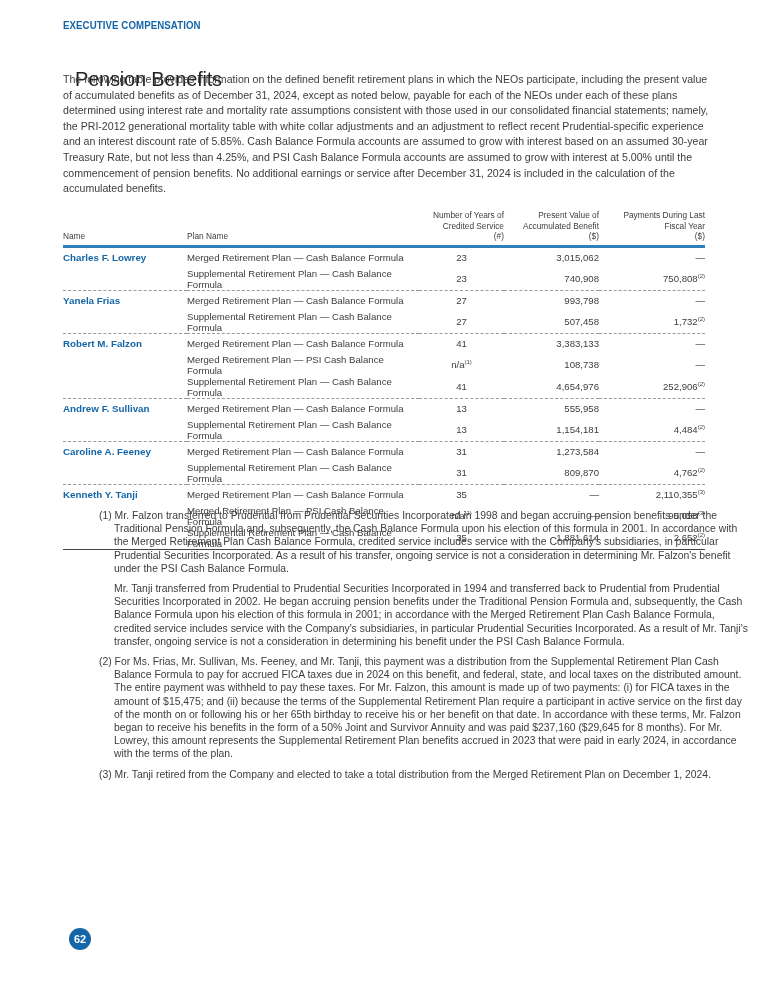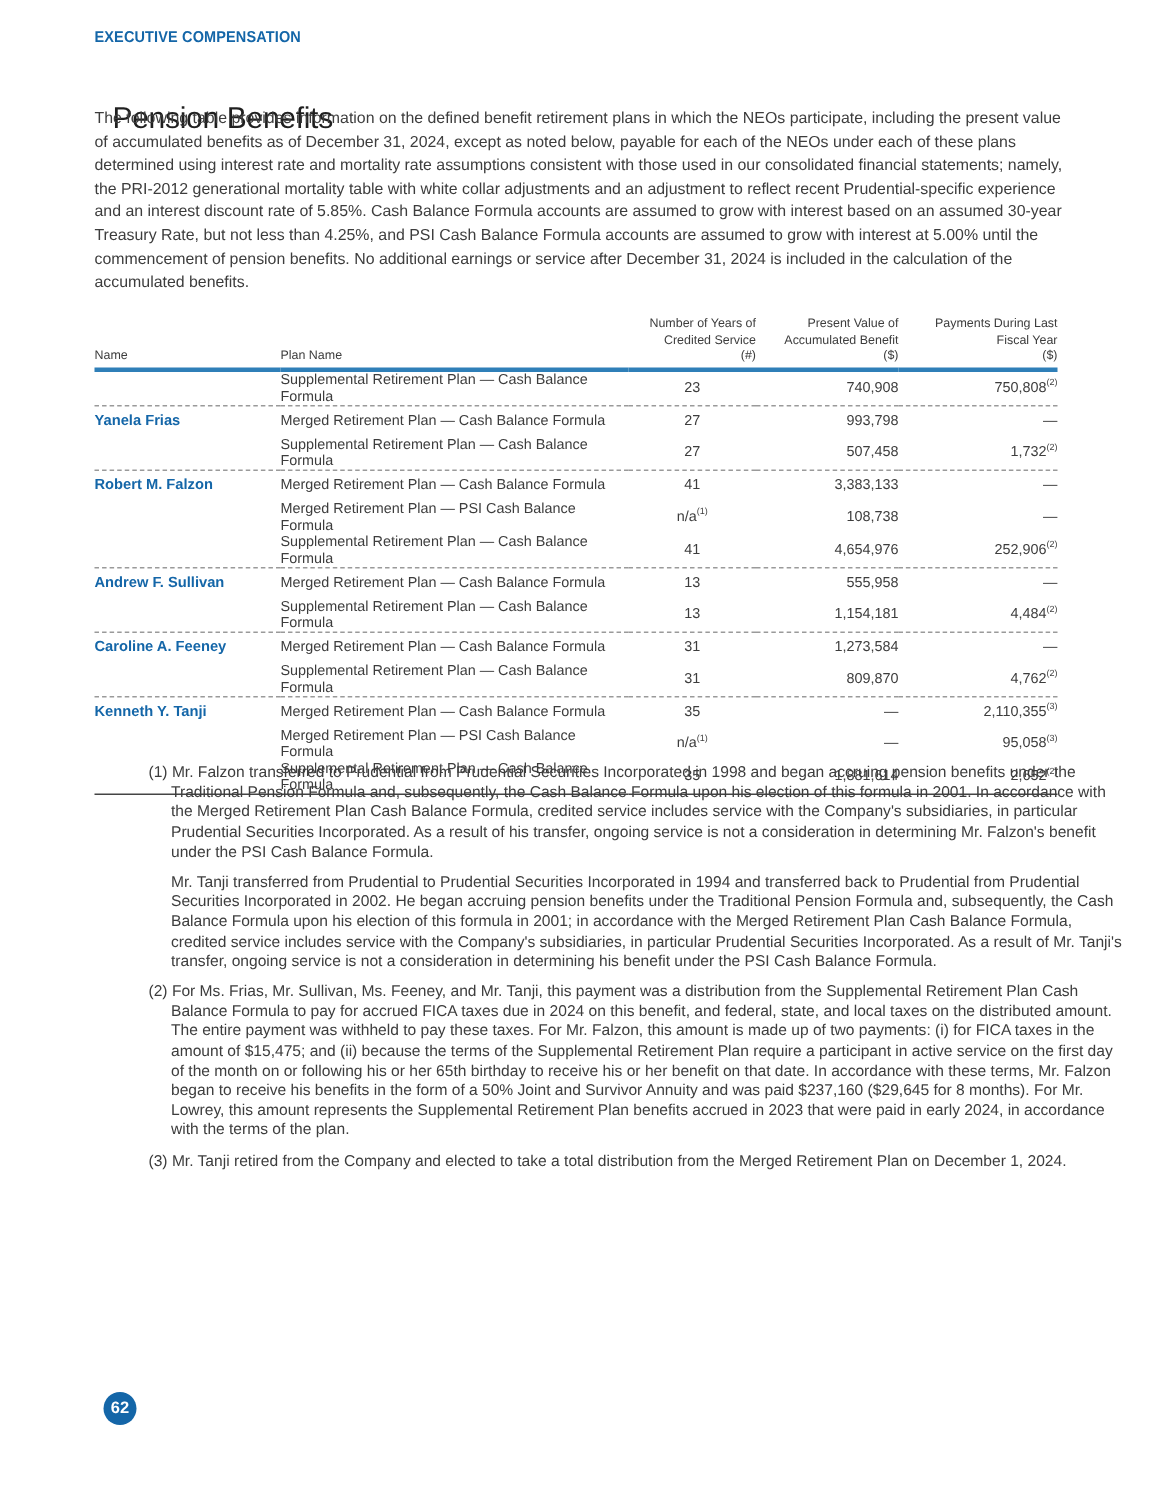--- a/index.html
+++ b/index.html
@@ -53,20 +53,27 @@
         <span>($)</span>
       </th>
       <th class="c-pay">
         <span>Payments During Last</span><br>
         <span>Fiscal Year</span><br>
         <span>($)</span>
       </th>
     </tr>
   </thead>
   <tbody>
+    <tr>
+      <td class="c-name name">Charles F. Lowrey</td>
+      <td class="c-plan">Merged Retirement Plan — Cash Balance Formula</td>
+      <td class="c-years"><span>23</span><sup></sup></td>
+      <td class="c-pv">3,015,062</td>
+      <td class="c-pay"><span>—</span><sup></sup></td>
+    </tr>
     <tr class="group-end">
       <td class="c-name name"></td>
       <td class="c-plan">Supplemental Retirement Plan — Cash Balance Formula</td>
       <td class="c-years"><span>23</span><sup></sup></td>
       <td class="c-pv">740,908</td>
       <td class="c-pay"><span>750,808</span><sup>(2)</sup></td>
     </tr>
     <tr>
       <td class="c-name name">Yanela Frias</td>
       <td class="c-plan">Merged Retirement Plan — Cash Balance Formula</td>

